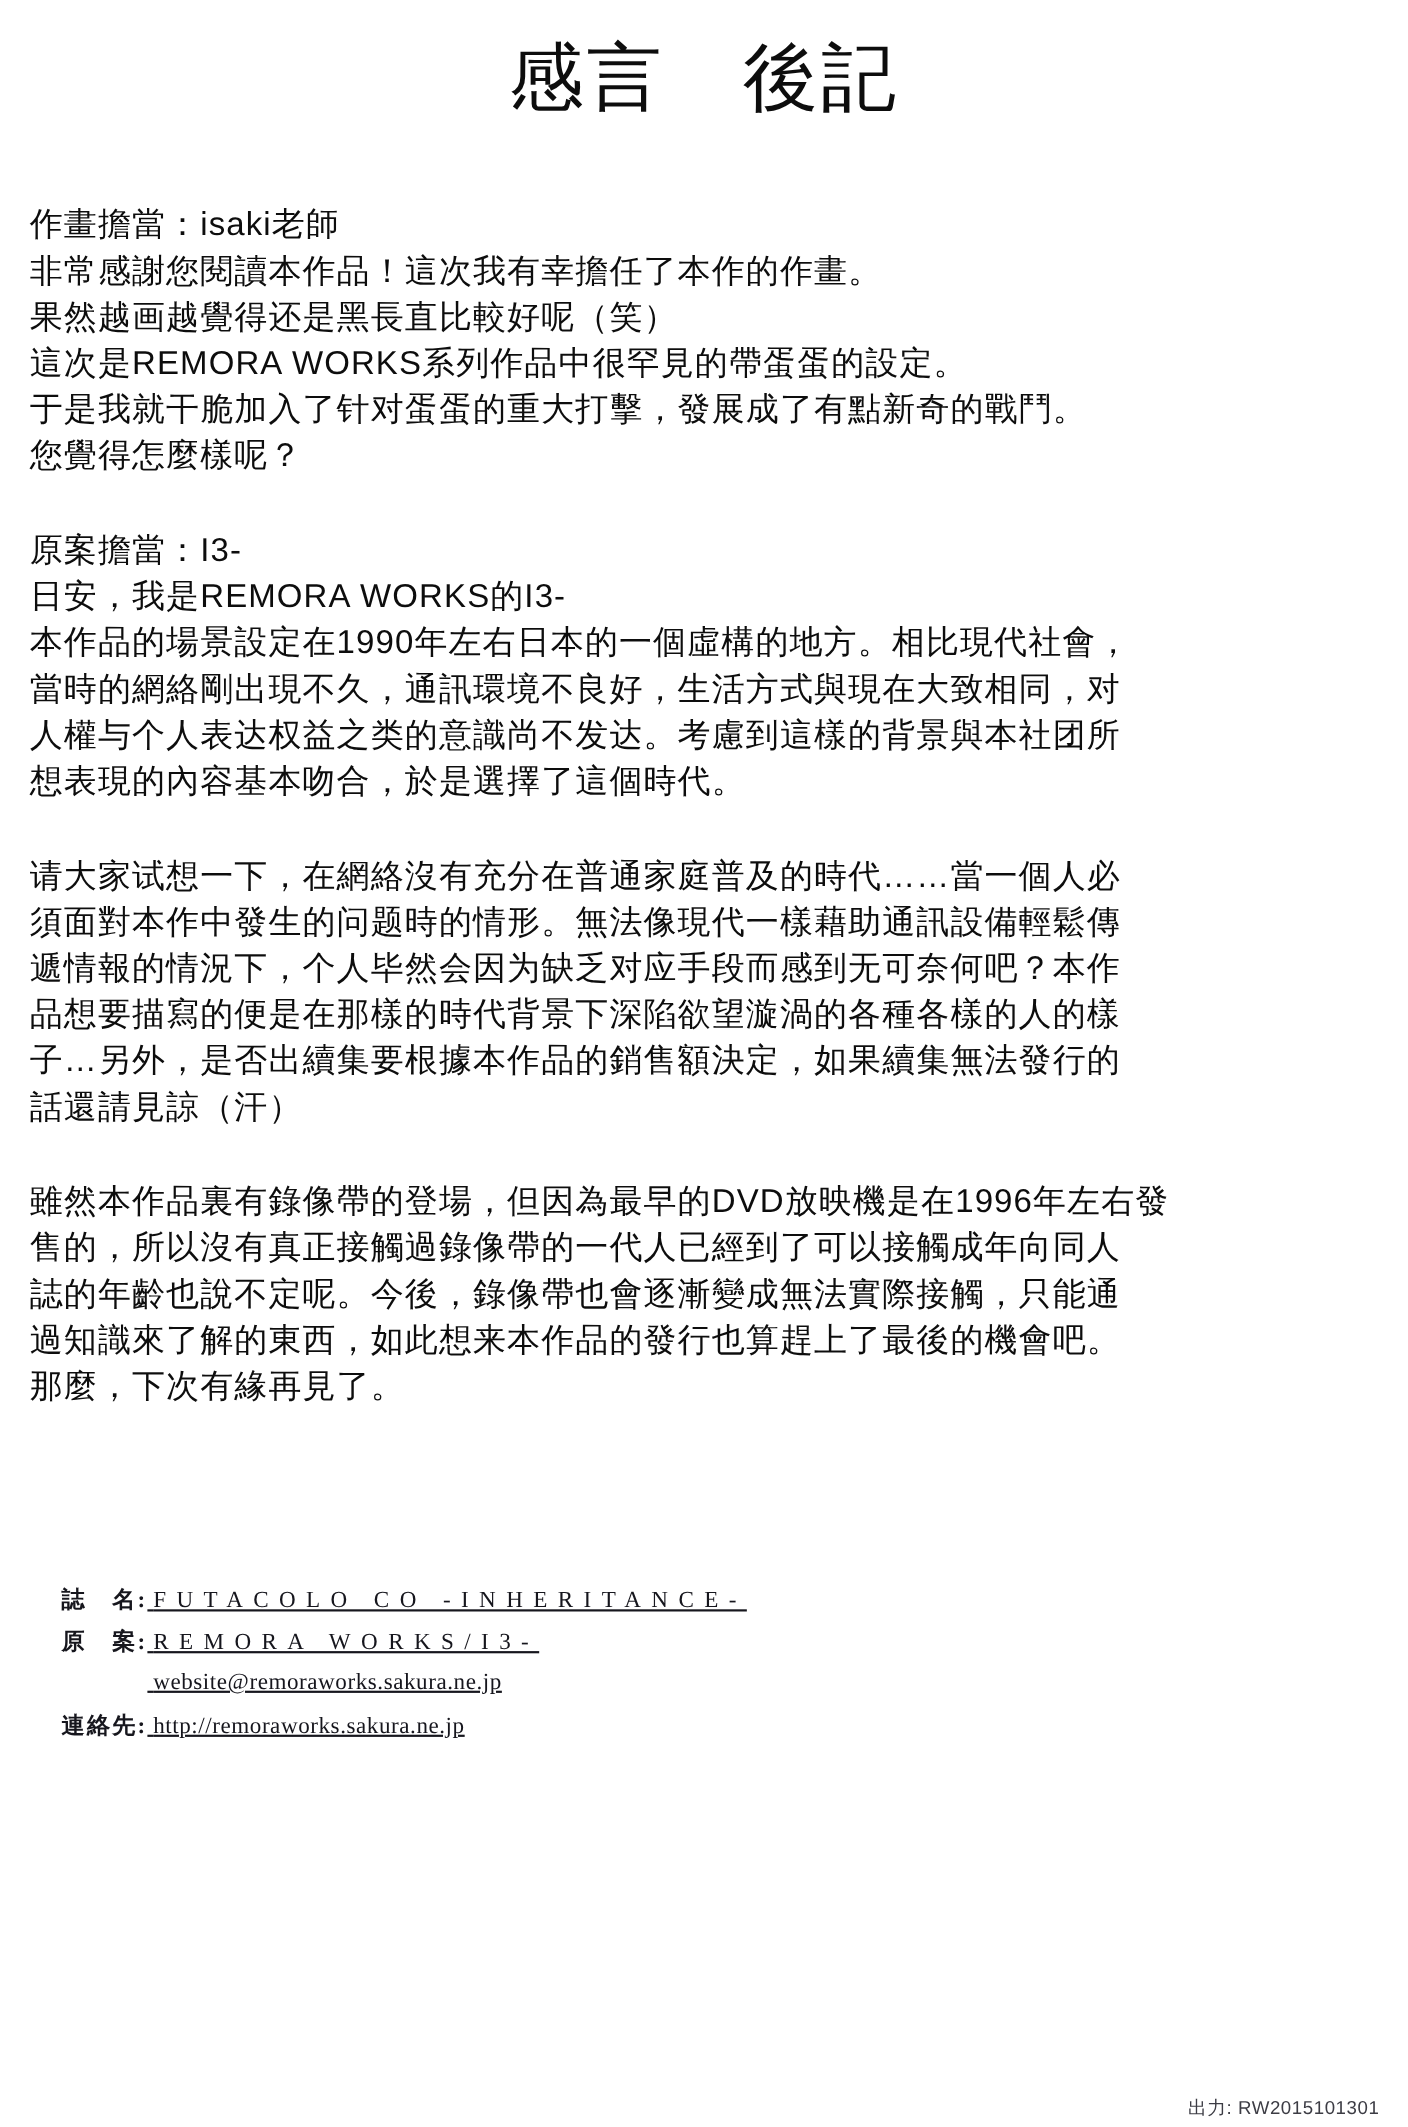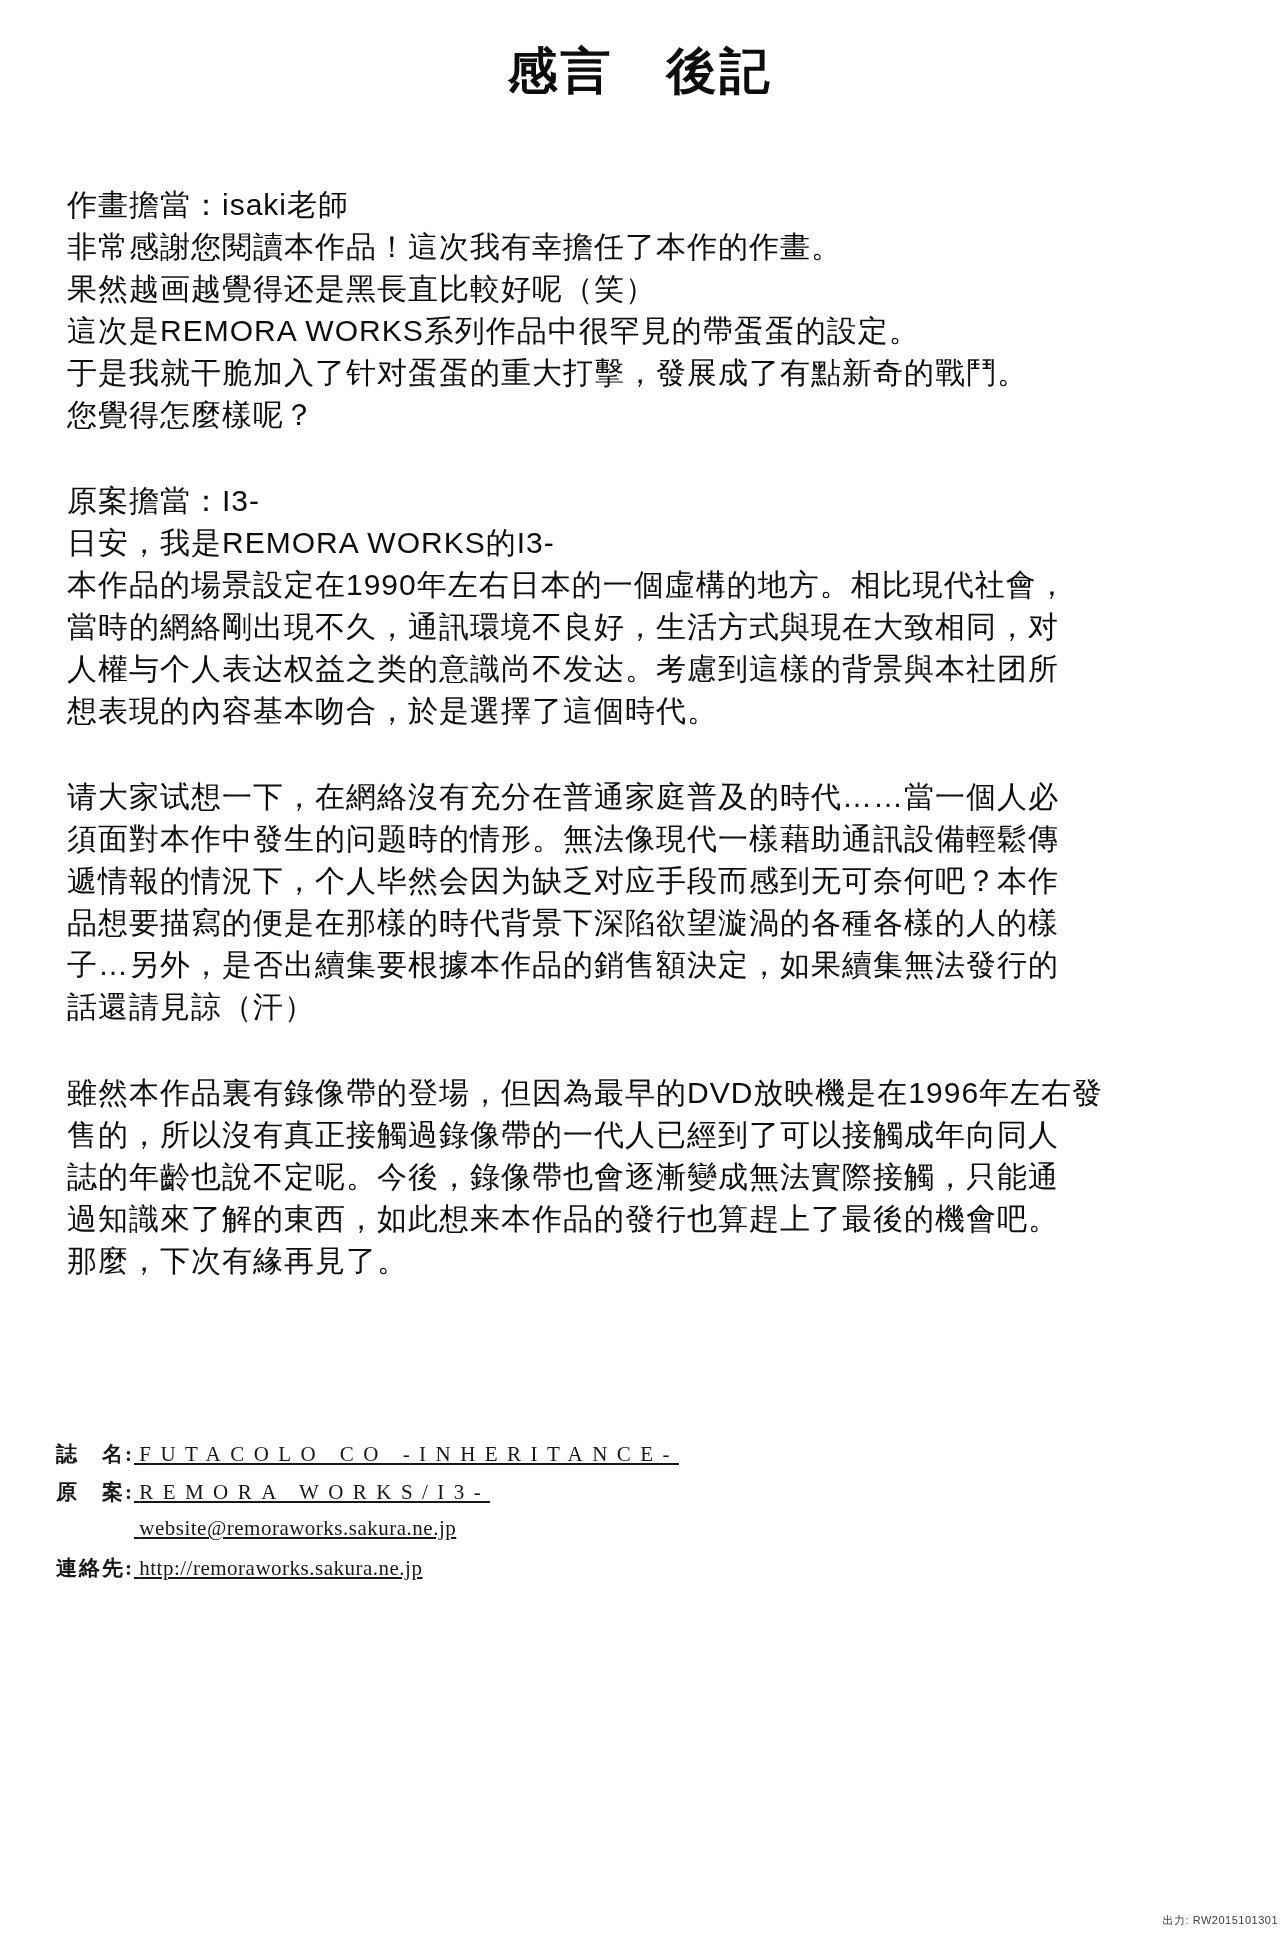--- a/index.html
+++ b/index.html
@@ -14,28 +14,28 @@
     margin: 0 auto;
     background: #ffffff;
     color: #111111;
     font-family: "Liberation Sans", "DejaVu Sans", sans-serif;
     overflow: hidden;
   }
   .title {
     margin: 0;
     padding-top: 40px;
     text-align: center;
-    font-size: 50px;
+    font-size: 68px;
     line-height: 62px;
-    font-weight: 700;
+    font-weight: 400;
     letter-spacing: 3px;
     color: #0d0d0d;
   }
   .content {
-    padding: 0 67px;
+    padding: 0 27px;
   }
   .para {
     margin: 0 0 44px 0;
     font-size: 30px;
     line-height: 42px;
     letter-spacing: 1px;
     white-space: pre-line;
     color: #0d0d0d;
   }
   .para.first {
@@ -65,23 +65,23 @@
     letter-spacing: 1px;
   }
   .colophon-value.ls-wide {
     letter-spacing: 0.45em;
   }
   .colophon-value.url {
     letter-spacing: 0.5px;
   }
   .output-code {
     position: absolute;
-    right: 2px;
+    right: 26px;
     bottom: 6px;
-    font-size: 11px;
+    font-size: 17px;
     letter-spacing: 0.5px;
     color: #3c3c44;
     font-family: "Liberation Sans", "DejaVu Sans", sans-serif;
   }
 </style>
 </head>
 <body>
 
 <div class="page">
 

